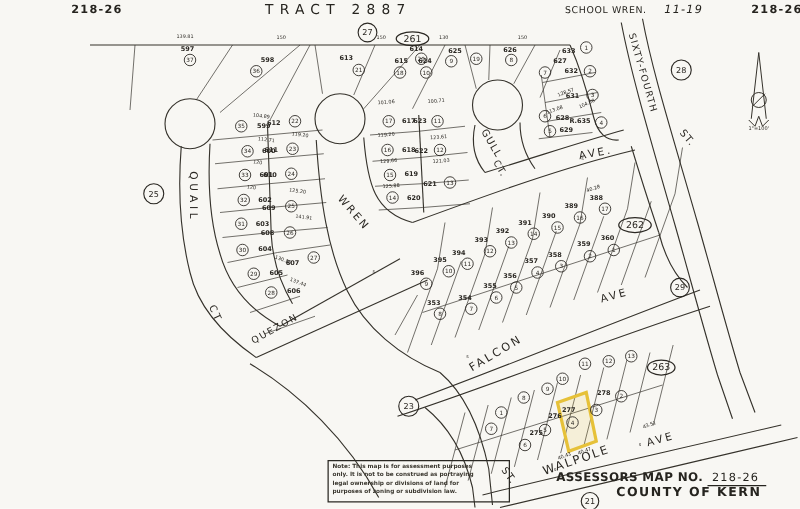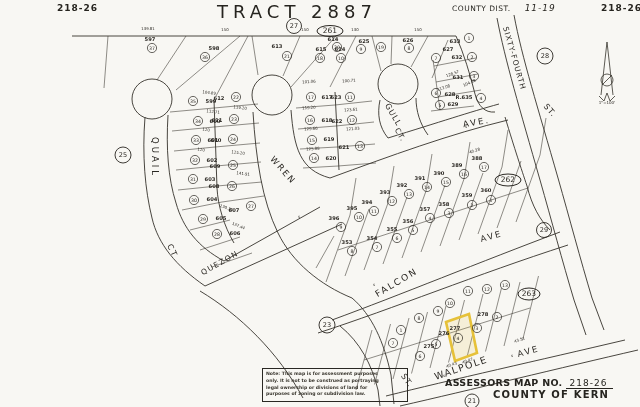--- a/index.html
+++ b/index.html
@@ -1,21 +1,21 @@
 <!DOCTYPE html>
 <html><head>
 <meta charset="utf-8">
 <style>
   html,body{margin:0;padding:0;}
   .page{position:relative;width:640px;height:407px;background:#f8f7f3;overflow:hidden;
         font-family:"DejaVu Sans",sans-serif;color:#26241f;}
   svg{position:absolute;left:0;top:0;}
   .abs{position:absolute;white-space:nowrap;}
   .sheet-no{font-size:9px;letter-spacing:1px;font-weight:bold;}
-  .tract-title{top:1px;left:212px;width:170px;text-align:center;font-size:18px;letter-spacing:5px;}
+  .tract-title{top:1px;left:212px;width:170px;font-size:11px;letter-spacing:5px;}
   .school{top:3px;left:452px;font-size:7.5px;letter-spacing:.5px;}
   .school .hand{font-size:9px;font-style:italic;margin-left:14px;letter-spacing:1px;}
   .notebox{left:262px;top:368px;width:146px;height:34px;border:1.4px solid #2a2823;
            box-sizing:border-box;padding:2px 3px;font-size:4.6px;line-height:6.8px;
            font-weight:bold;color:#3a372f;}
   .footer{left:445px;top:377px;font-size:9.5px;}
   .amn-label{font-weight:bold;letter-spacing:.3px;}
   .amn-value{font-size:9px;border-bottom:1px solid #26241f;padding:0 6px 0 4px;letter-spacing:1px;}
   .county{display:block;margin:1px 0 0 48px;font-weight:bold;letter-spacing:1.2px;font-size:10px;}
   text{fill:#2b2823;}
@@ -554,21 +554,21 @@
         <circle cx="607" cy="80" r="6" stroke-width="0.8"></circle>
         <text x="607" y="104" font-size="4" text-anchor="middle" fill="#45413a">1"=100'</text>
       </g>
     </svg>
 
   <div class="abs sheet-no" style="top:3px;left:57px;">218-26</div>
 
   <div class="abs tract-title">TRACT 2887</div>
 
   <div class="abs school">
-    <span>COUNTY DIST.</span><span class="hand">11-19</span>
+    <span>SCHOOL WREN.</span><span class="hand">11-19</span>
   </div>
 
   <div class="abs sheet-no" style="top:3px;left:601px;">218-26</div>
 
   <div class="abs notebox">
     <div>Note: This map is for assessment purposes</div>
     <div>only. It is not to be construed as portraying</div>
     <div>legal ownership or divisions of land for</div>
     <div>purposes of zoning or subdivision law.</div>
   </div>

